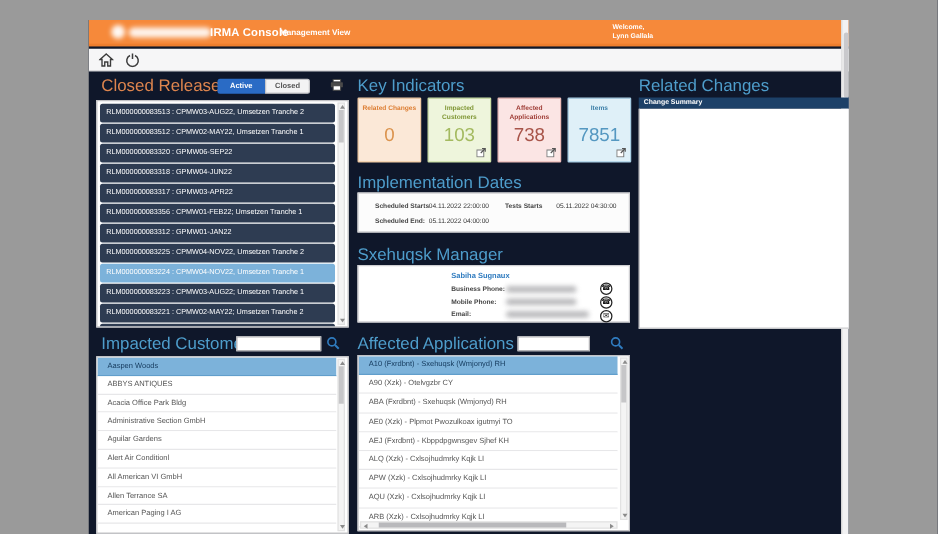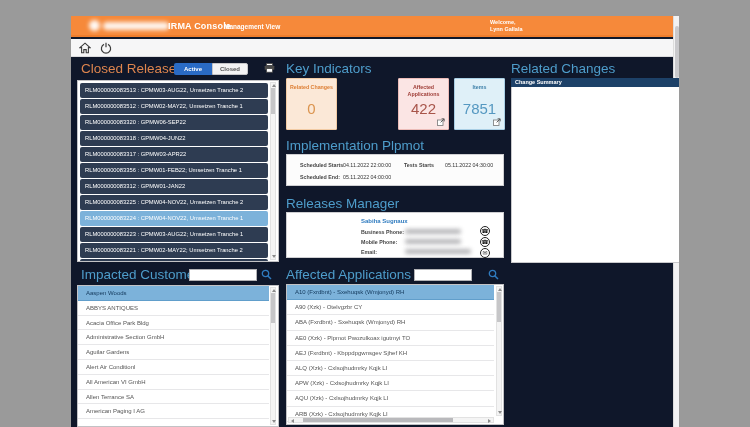--- a/index.html
+++ b/index.html
@@ -186,58 +186,68 @@
     <div class="thumb"></div>
     <div class="arr down"></div>
   </div>
 
   <div class="sec-title ki-title">Key Indicators</div>
 
   <div class="kpi-card kpi-0">
     <div class="kpi-label">Related Changes</div>
     <div class="kpi-value">0</div>
   </div>
+  <div class="kpi-card kpi-1">
+    <div class="kpi-label">Impacted Customers</div>
+    <div class="kpi-value">103</div>
+    <div class="kpi-link">
+        <svg width="8" height="8" viewBox="0 0 8 8">
+          <rect x="0.5" y="2" width="5.5" height="5.5" fill="#fff" stroke="#777" stroke-width="0.8"></rect>
+          <path d="M3.6 4.4 L7 1 M4.6 0.8 H7.2 V3.4" fill="none" stroke="#555" stroke-width="0.9"></path>
+        </svg>
+      </div>
+  </div>
   <div class="kpi-card kpi-2">
     <div class="kpi-label">Affected Applications</div>
-    <div class="kpi-value">422</div>
+    <div class="kpi-value">738</div>
     <div class="kpi-link">
         <svg width="8" height="8" viewBox="0 0 8 8">
           <rect x="0.5" y="2" width="5.5" height="5.5" fill="#fff" stroke="#777" stroke-width="0.8"></rect>
           <path d="M3.6 4.4 L7 1 M4.6 0.8 H7.2 V3.4" fill="none" stroke="#555" stroke-width="0.9"></path>
         </svg>
       </div>
   </div>
   <div class="kpi-card kpi-3">
     <div class="kpi-label">Items</div>
     <div class="kpi-value">7851</div>
     <div class="kpi-link">
         <svg width="8" height="8" viewBox="0 0 8 8">
           <rect x="0.5" y="2" width="5.5" height="5.5" fill="#fff" stroke="#777" stroke-width="0.8"></rect>
           <path d="M3.6 4.4 L7 1 M4.6 0.8 H7.2 V3.4" fill="none" stroke="#555" stroke-width="0.9"></path>
         </svg>
       </div>
   </div>
 
-  <div class="sec-title id-title">Implementation Plpmot</div>
+  <div class="sec-title id-title">Implementation Dates</div>
   <div class="id-box">
     <div class="id-field idf-0">
       <span class="id-label">Scheduled Starts</span>
       <span class="id-value">04.11.2022 22:00:00</span>
     </div>
     <div class="id-field idf-1">
       <span class="id-label">Scheduled End:</span>
       <span class="id-value">05.11.2022 04:00:00</span>
     </div>
     <div class="id-field idf-2">
       <span class="id-label">Tests Starts</span>
       <span class="id-value">05.11.2022 04:30:00</span>
     </div>
   </div>
 
-  <div class="sec-title rm-title">Releases Manager</div>
+  <div class="sec-title rm-title">Sxehuqsk Manager</div>
   <div class="rm-box">
     <div class="rm-name">Sabiha Sugnaux</div>
     <div class="rm-row r0">
       <span class="id-label">Business Phone:</span>
       <span class="rm-blur"></span>
     </div>
     <div class="rm-row r1">
       <span class="id-label">Mobile Phone:</span>
       <span class="rm-blur"></span>
     </div>

